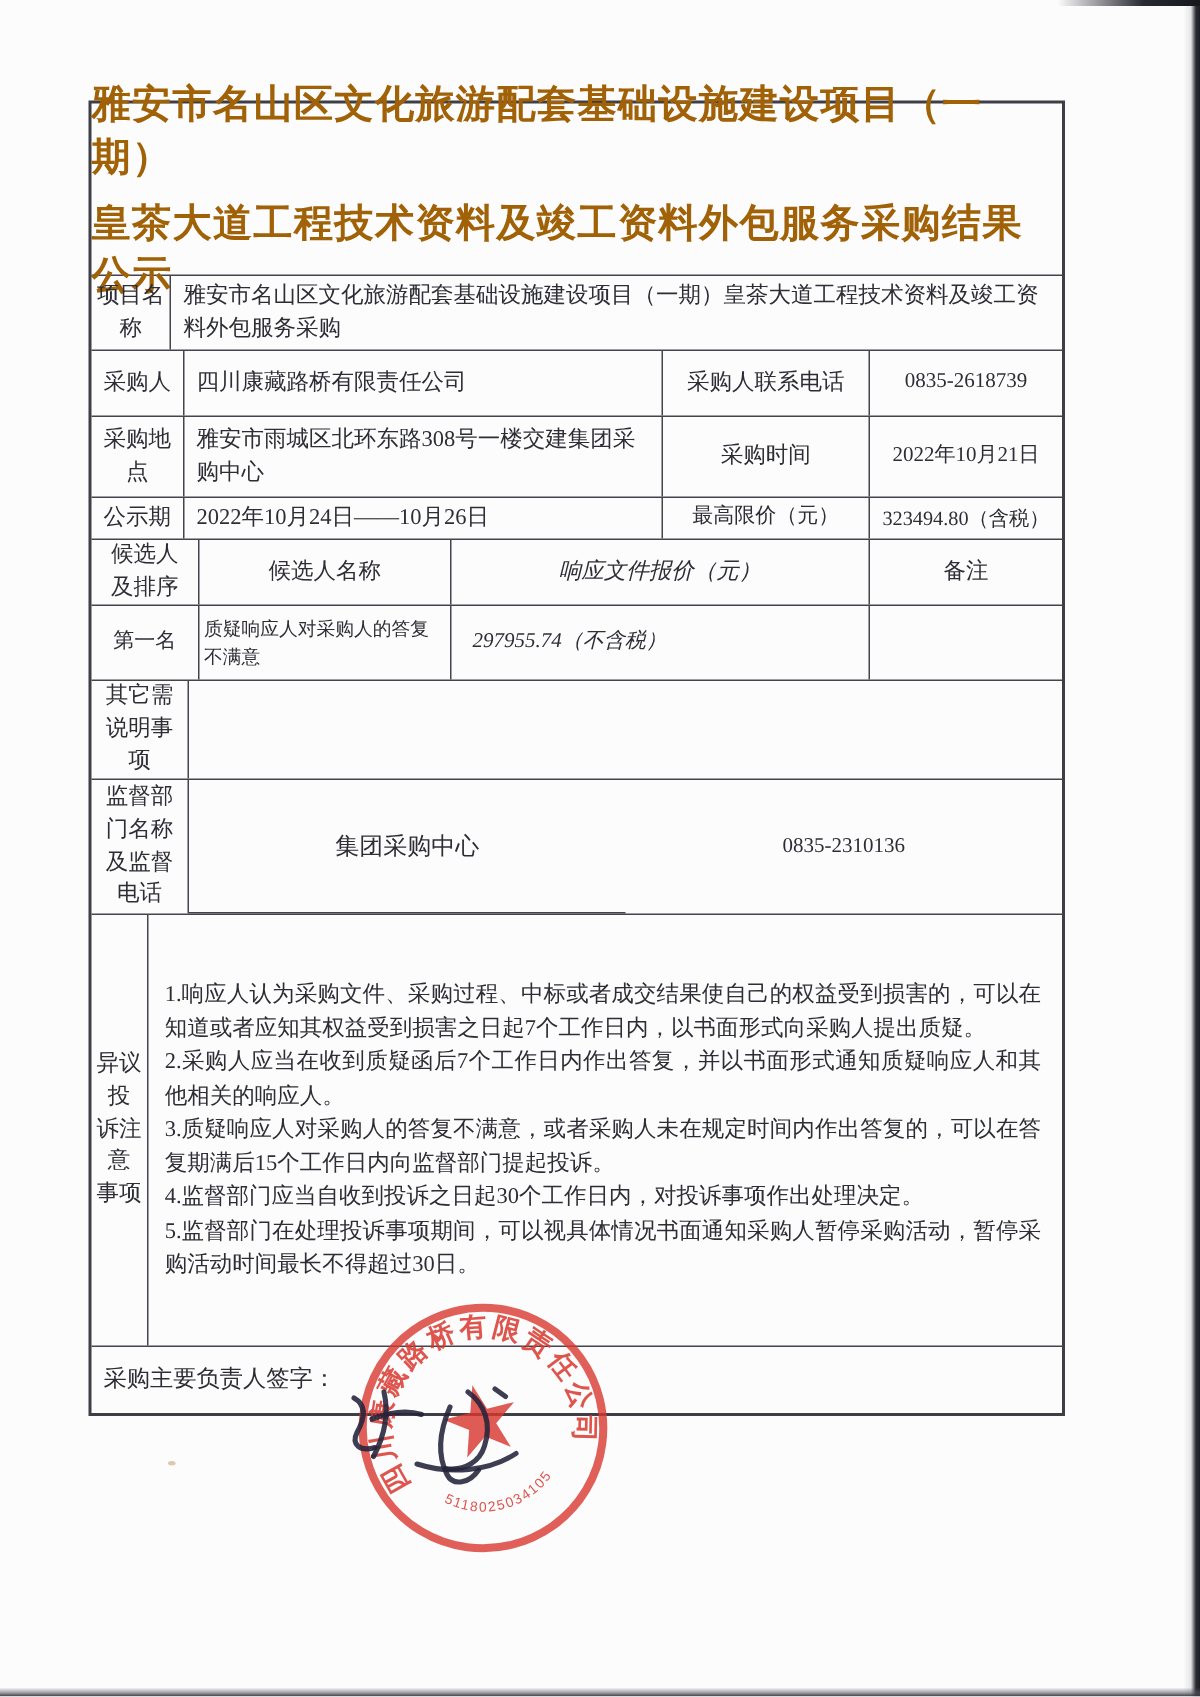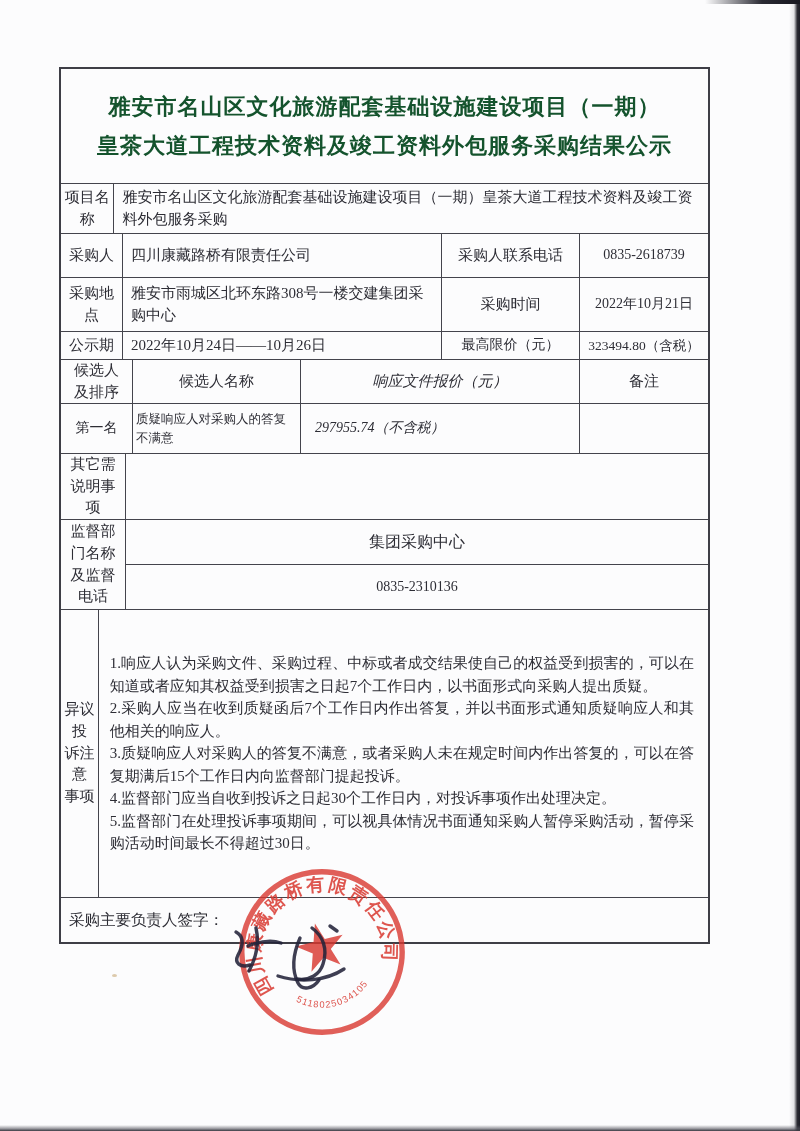--- a/index.html
+++ b/index.html
@@ -22,30 +22,30 @@
         font-size:15px;line-height:1.45;}
   .cell:last-child{border-right:none;}
   .lab{justify-content:center;text-align:center;white-space:pre-line;}
   .ctr{justify-content:center;text-align:left;}
   .lft{justify-content:flex-start;text-align:left;padding-left:8px;padding-right:6px;}
   .grow{flex:1 1 auto;}
 
   #title-block{height:115px;display:flex;flex-direction:column;justify-content:center;align-items:center;
     gap:9px;box-sizing:border-box;border-bottom:1.5px solid #44444c;}
   .title-line{font-family:"Liberation Sans","DejaVu Sans",sans-serif;font-weight:bold;
-    font-size:22px;letter-spacing:1px;color:#14532d;}
+    font-size:26px;letter-spacing:1px;color:#a16207;}
 
   .w-a{width:62px;}  .w-b{width:319px;} .w-c{width:138px;}
   .w-r1{width:72px;} .w-r2{width:168px;} .w-r3{width:279px;font-style:italic;}
   .w-s{width:65px;}
   .small{font-size:14px;}
   .name-cell{font-size:12.5px;padding-left:3px;padding-right:2px;}
   .price-cell{padding-left:14px;font-size:14px;}
 
-  .sup-stack{display:flex;flex-direction:column;flex:1 1 auto;}
+  .sup-stack{display:flex;flex-direction:row;flex:1 1 auto;}
   .sup-sub{flex:1 1 0;display:flex;align-items:center;justify-content:center;box-sizing:border-box;}
   .sup-sub:first-child{border-bottom:1.5px solid #44444c;}
 
   .obj-cell{flex-direction:column;justify-content:center;align-items:flex-start;
     padding:10px 14px 10px 11px;}
   .obj-cell p{margin:0;font-size:15px;line-height:22.5px;text-align:justify;}
 
   #sig-row .cell{font-size:15.5px;}
 
   

